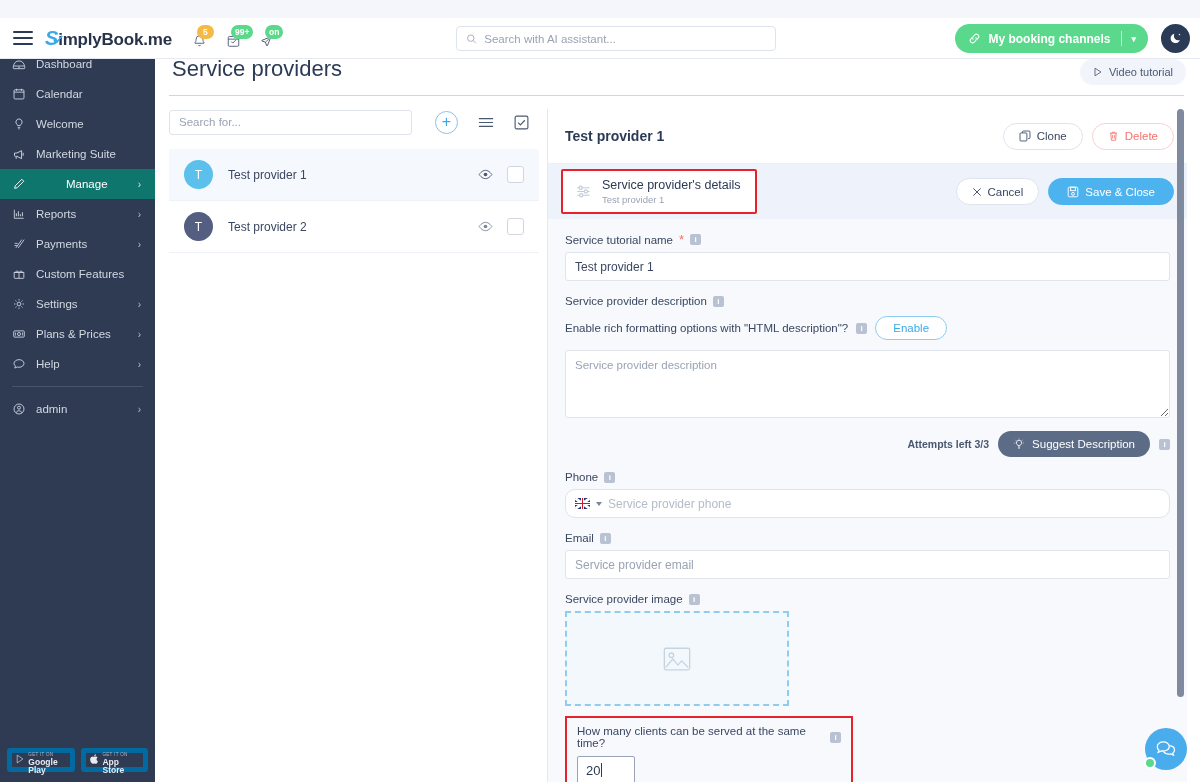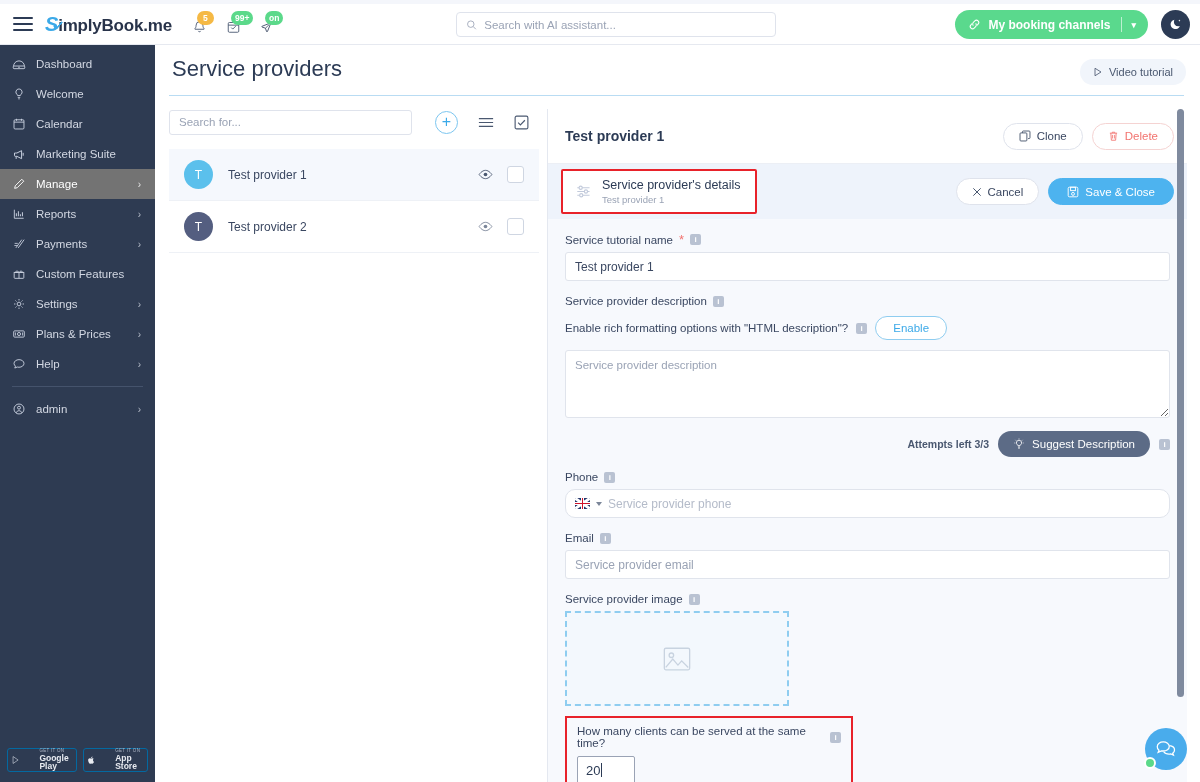--- a/index.html
+++ b/index.html
@@ -6,21 +6,21 @@
   html, body {
     width: 1200px; height: 782px;
     font-family: "Liberation Sans", sans-serif;
     background: #f4f6fb;
     overflow: hidden;
   }
   .app { position: relative; width: 1200px; height: 782px; }
 
   
   .topbar {
-    position: absolute; top: 4px; left: 0; width: 1200px; height: 41px;
+    position: absolute; top: 18px; left: 0; width: 1200px; height: 41px;
     background: #ffffff; border-bottom: 1px solid #e6e9f0;
     display: flex; align-items: center; z-index: 40;
   }
   .burger {
     width: 20px; height: 14px; margin-left: 13px; margin-right: 12px;
     display: flex; flex-direction: column; justify-content: space-between;
     cursor: pointer;
   }
   .burger i { display: block; height: 2px; background: #2c3b55; border-radius: 1px; }
   .logo { font-size: 17px; font-weight: 700; color: #28334a; letter-spacing: -0.2px; position: relative; }
@@ -72,33 +72,33 @@
   
   .sidebar {
     position: absolute; top: 41px; left: 0; width: 155px; height: 741px;
     background: #2e3b52; z-index: 30;
   }
   .nav-item {
     height: 30px; display: flex; align-items: center;
     color: #d3d8e3; font-size: 11.5px; cursor: pointer; position: relative;
     padding-left: 12px;
   }
-  .nav-item.active { background: #737373; color: #fff; }
+  .nav-item.active { background: #0f766e; color: #fff; gap: 30px; }
   .nav-item .ni { width: 24px; display: flex; align-items: center; justify-content: flex-start; flex: 0 0 24px; }
   .nav-item .nl { flex: 1; }
   .nav-item .chev { margin-right: 14px; font-size: 10px; opacity: .8; }
   .nav-sp { height: 1px; background: #45536c; margin: 7px 12px; }
 
   .stores {
     position: absolute; left: 0; bottom: 10px; width: 155px;
     display: flex; gap: 6px; padding: 0 7px;
   }
   .store {
-    flex: 1; height: 24px; border: 1px solid #0369a1; border-radius: 3px;
-    display: flex; align-items: center; gap: 20px; padding: 0 4px; cursor: pointer;
+    flex: 1; height: 24px; border: 5px solid #0369a1; border-radius: 3px;
+    display: flex; align-items: flex-start; gap: 4px; padding: 0 4px; cursor: pointer;
   }
   .store .txt { line-height: 1; }
   .store .t1 { font-size: 4.5px; color: #aeb6c6; letter-spacing: .3px; }
   .store .t2 { font-size: 8.5px; color: #e8ebf1; font-weight: 600; }
 
   
   .main {
     position: absolute; top: 41px; left: 155px; width: 1045px; height: 741px;
     background: #fff; overflow: hidden;
   }
@@ -354,36 +354,36 @@
             <rect x="1.6" y="11.6" width="14.8" height="3.4" rx="1" fill="none" stroke="#c7cfde" stroke-width="1.2"></rect>
             <circle cx="9" cy="13.2" r="1" fill="#c7cfde"></circle>
           </svg>
         </span>
       <span class="nl">Dashboard</span>
     </div>
 
     <div class="nav-item">
       <span class="ni">
           <svg width="14" height="14" viewBox="0 0 18 18">
-            <path d="M9 2.5a4 4 0 00-2.4 7.2c.4.3.6.8.6 1.3h3.6c0-.5.2-1 .6-1.3A4 4 0 009 2.5z" fill="none" stroke="#c7cfde" stroke-width="1.2"></path>
-            <path d="M7.4 13.3h3.2M8 15.2h2" stroke="#c7cfde" stroke-width="1.2"></path>
-          </svg>
-        </span>
-      <span class="nl">Welcome</span>
-    </div>
-
-    <div class="nav-item">
-      <span class="ni">
-          <svg width="14" height="14" viewBox="0 0 18 18">
             <rect x="2.6" y="3.6" width="12.8" height="11.8" rx="1.4" fill="none" stroke="#c7cfde" stroke-width="1.2"></rect>
             <path d="M2.6 6.6h12.8" stroke="#c7cfde" stroke-width="1.2"></path>
             <path d="M5.8 2.3v2.6M12.2 2.3v2.6" stroke="#c7cfde" stroke-width="1.2"></path>
           </svg>
         </span>
       <span class="nl">Calendar</span>
+    </div>
+
+    <div class="nav-item">
+      <span class="ni">
+          <svg width="14" height="14" viewBox="0 0 18 18">
+            <path d="M9 2.5a4 4 0 00-2.4 7.2c.4.3.6.8.6 1.3h3.6c0-.5.2-1 .6-1.3A4 4 0 009 2.5z" fill="none" stroke="#c7cfde" stroke-width="1.2"></path>
+            <path d="M7.4 13.3h3.2M8 15.2h2" stroke="#c7cfde" stroke-width="1.2"></path>
+          </svg>
+        </span>
+      <span class="nl">Welcome</span>
     </div>
 
     <div class="nav-item">
       <span class="ni">
           <svg width="15" height="15" viewBox="0 0 18 18">
             <path d="M3 7.2v3.1c0 .5.4.9.9.9h2l5.6 2.8V4.4L5.9 7.2H3.9a.9.9 0 00-.9 0z" fill="none" stroke="#c7cfde" stroke-width="1.2"></path>
             <path d="M5 11.3v3M13.4 7v3.5" stroke="#c7cfde" stroke-width="1.2"></path>
           </svg>
         </span>
       <span class="nl">Marketing Suite</span>

